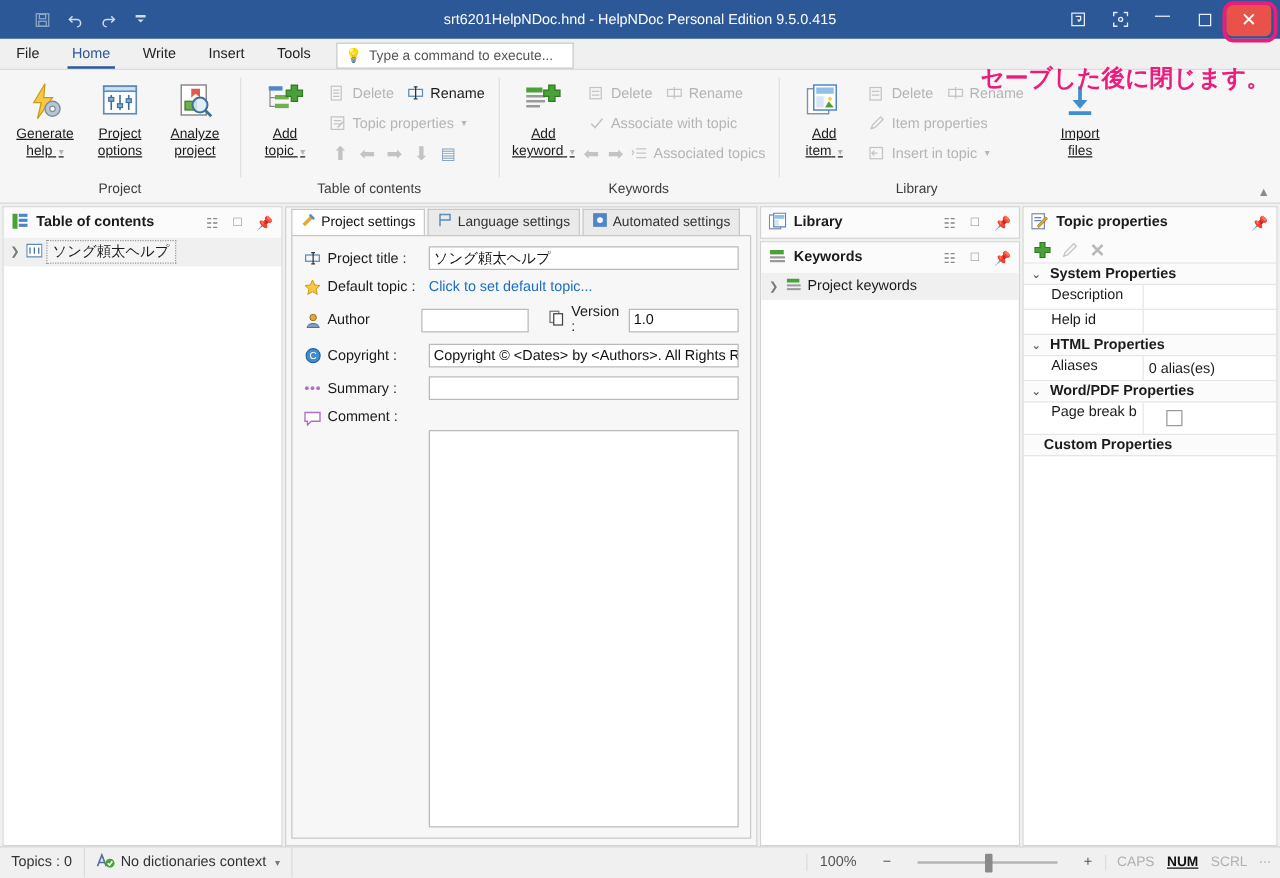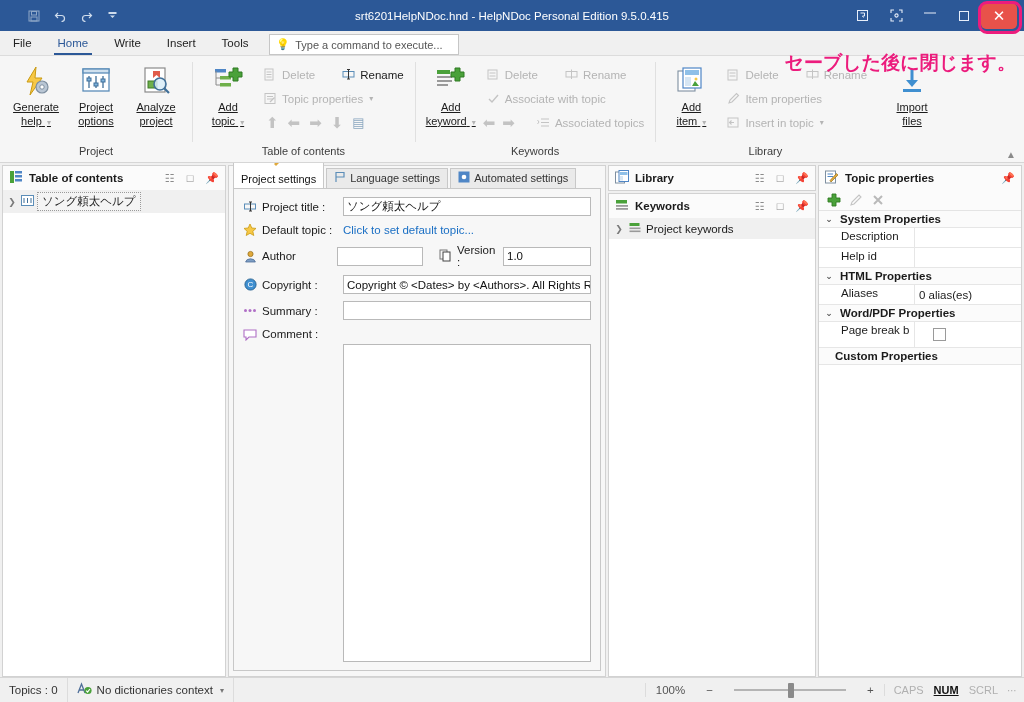--- a/index.html
+++ b/index.html
@@ -77,21 +77,21 @@
   .rgroup-title {
     text-align: center; font-size: 11px; color: #3c3c3c; padding-bottom: 3px; height: 17px;
   }
   .bigbtn {
     width: 60px; display: flex; flex-direction: column; align-items: center; justify-content: flex-start;
     padding-top: 4px; text-align: center; font-size: 11px; color: #1b1b1b; line-height: 12px; text-decoration: underline;
   }
   .bigbtn .ico { height: 36px; display: flex; align-items: center; justify-content: center; }
   .bigbtn .lbl { margin-top: 2px; }
   .smallcol { display: flex; flex-direction: column; justify-content: flex-start; padding-top: 5px; gap: 3px; }
-  .srow { display: flex; align-items: flex-end; height: 21px; gap: 16px; }
+  .srow { display: flex; align-items: flex-end; height: 21px; }
   .sbtn {
     display: flex; align-items: center; gap: 4px; padding: 0 5px; height: 21px;
     font-size: 11.5px; color: #b4b4b4; white-space: nowrap;
   }
   .sbtn.on { color: #1b1b1b; }
   .sbtn .si { width: 15px; height: 15px; display: flex; align-items: center; justify-content: center; }
   .caret { font-size: 8px; color: #b4b4b4; margin-left: 2px; }
   .arrowrow { display: flex; align-items: center; gap: 9px; padding-left: 8px; height: 21px; }
   .narrow { font-size: 15px; color: #c3c3c3; }
   .ribbon-collapse {
@@ -120,21 +120,21 @@
   .tw { color: #7a7a7a; font-size: 9px; width: 12px; text-align: center; }
   .tree-label { border: 1px dotted #9a9a9a; padding: 1px 4px; background: #f4f4f4; }
 
   
   .center { flex: 1; display: flex; flex-direction: column; background: #f7f7f7; border: 1px solid #d2d2d2; min-width: 0; }
   .tabstrip { display: flex; align-items: flex-end; height: 22px; padding: 3px 4px 0; gap: 2px; flex: none; }
   .ptab {
     display: flex; align-items: center; gap: 4px; padding: 2px 7px 3px; font-size: 11px;
     border: 1px solid #c8c8c8; border-bottom: none; background: #eaeaea; color: #333;
   }
-  .ptab.active { background: #fff; color: #111; flex-direction: column; }
+  .ptab.active { background: #fff; color: #111; }
   .form-wrap { flex: 1; border: 1px solid #c8c8c8; margin: 0 4px 5px; background: #f7f7f7; padding: 8px 9px; display: flex; flex-direction: column; min-height: 0; }
   .frow { display: flex; align-items: center; margin-bottom: 7px; }
   .flabel { width: 100px; display: flex; align-items: center; gap: 5px; font-size: 11.5px; color: #1b1b1b; }
   .flabel .fi { width: 14px; height: 14px; display: flex; align-items: center; justify-content: center; }
   .fin {
     flex: 1; height: 19px; background: #fff; border: 1px solid #b9b9b9;
     display: flex; align-items: center; padding: 0 3px; font-size: 11.5px; color: #111; overflow: hidden; white-space: nowrap;
   }
   .flink { color: #1a6fc4; font-size: 11.5px; }
   .fin.w-author { flex: none; width: 86px; }

